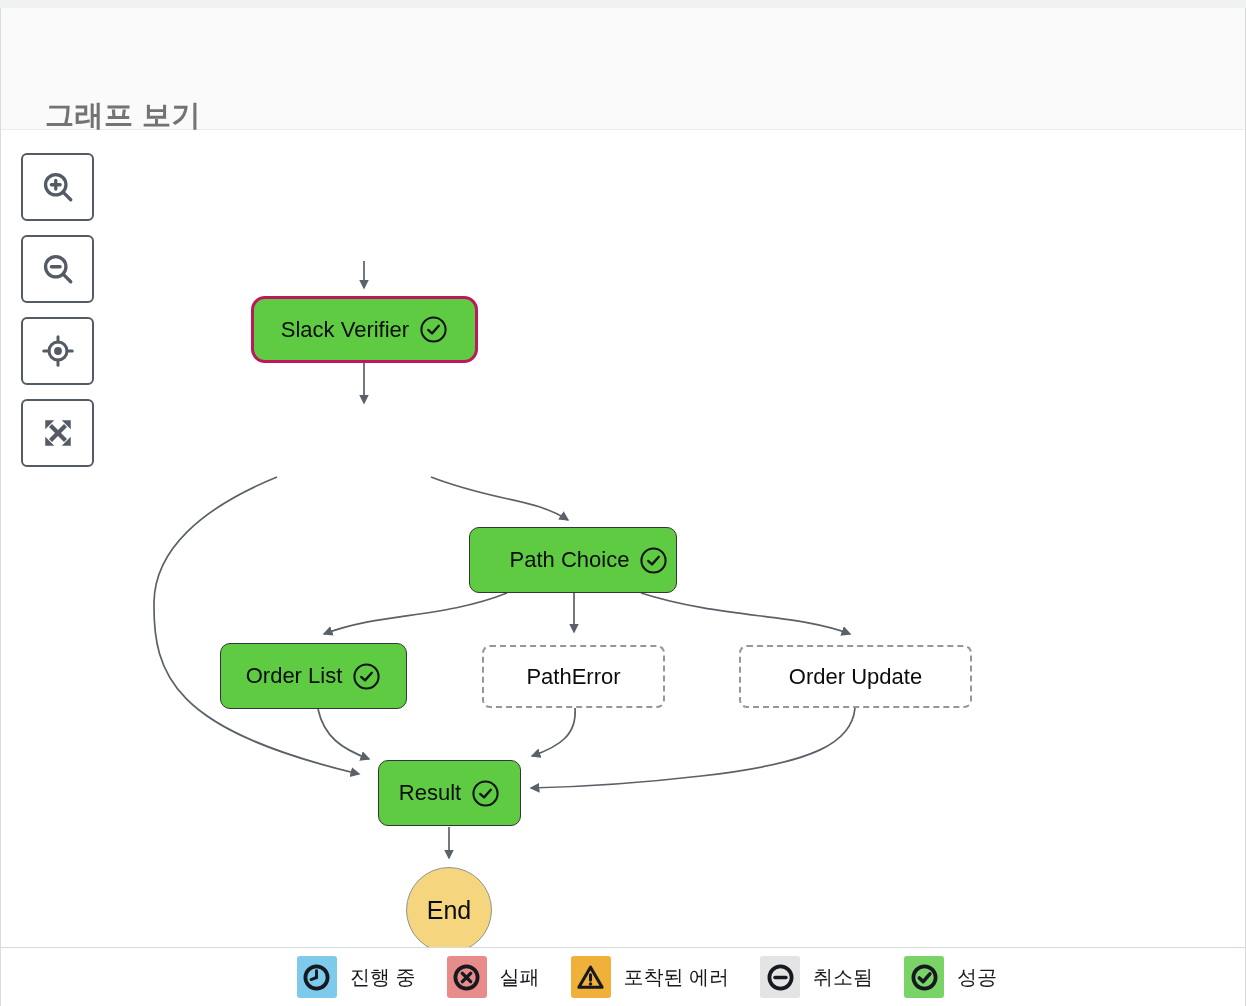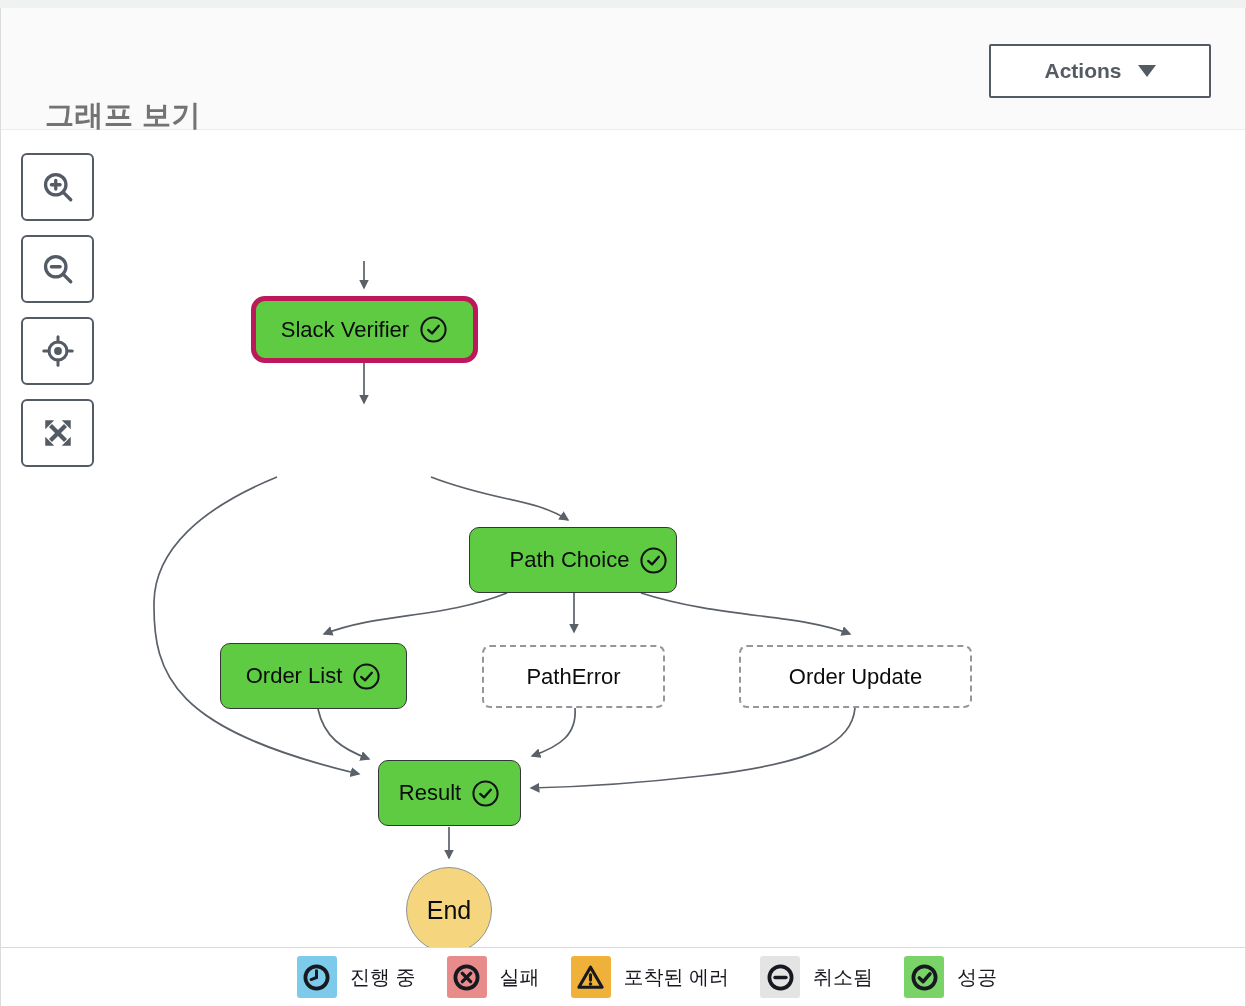--- a/index.html
+++ b/index.html
@@ -64,21 +64,21 @@
   .edge { stroke:#5b6168; stroke-width:1.7; fill:none; }
   
   .node {
     position:absolute; display:flex; align-items:center; justify-content:center;
     gap:10px; font-size:22px; color:#0b0c0d; cursor:pointer; z-index:3;
   }
   .node.task {
     border:1px solid #333637; border-radius:10px;
   }
   .node.task.selected {
-    border:5px solid #be185d; border-radius:14px;text-align:center;
+    border:3px solid #be185d; border-radius:14px;text-align:center;
   }
   .node.pending {
     background:#ffffff;
     border:2px dashed #949698; border-radius:8px;
   }
   .node.terminal {
     border:1px solid #8f9294; border-radius:50%;
     font-size:25px;
   }
   .check-icon { flex:0 0 auto; }
@@ -96,24 +96,20 @@
   }
   .legend-label { font-size:20px; color:#16191f; }
 </style>
 </head>
 <body>
 
 <div class="card">
 
   <div class="card-header">
     <h1 class="page-title">그래프 보기</h1>
-    <button class="actions-btn">
-      <span>Actions</span>
-      <span class="caret-down"></span>
-    </button>
   </div>
 
   <div class="graph-area">
 
     <div class="zoom-toolbar">
       <button class="tool-btn">
         <svg width="36" height="36" viewBox="0 0 24 24">
           <circle cx="10.5" cy="10.5" r="6.8" fill="none" stroke="#545b64" stroke-width="2.2"></circle>
           <line x1="15.4" y1="15.4" x2="20.5" y2="20.5" stroke="#545b64" stroke-width="2.2" stroke-linecap="round"></line>
           <line x1="10.5" y1="7.6" x2="10.5" y2="13.4" stroke="#545b64" stroke-width="2.2" stroke-linecap="round"></line>

